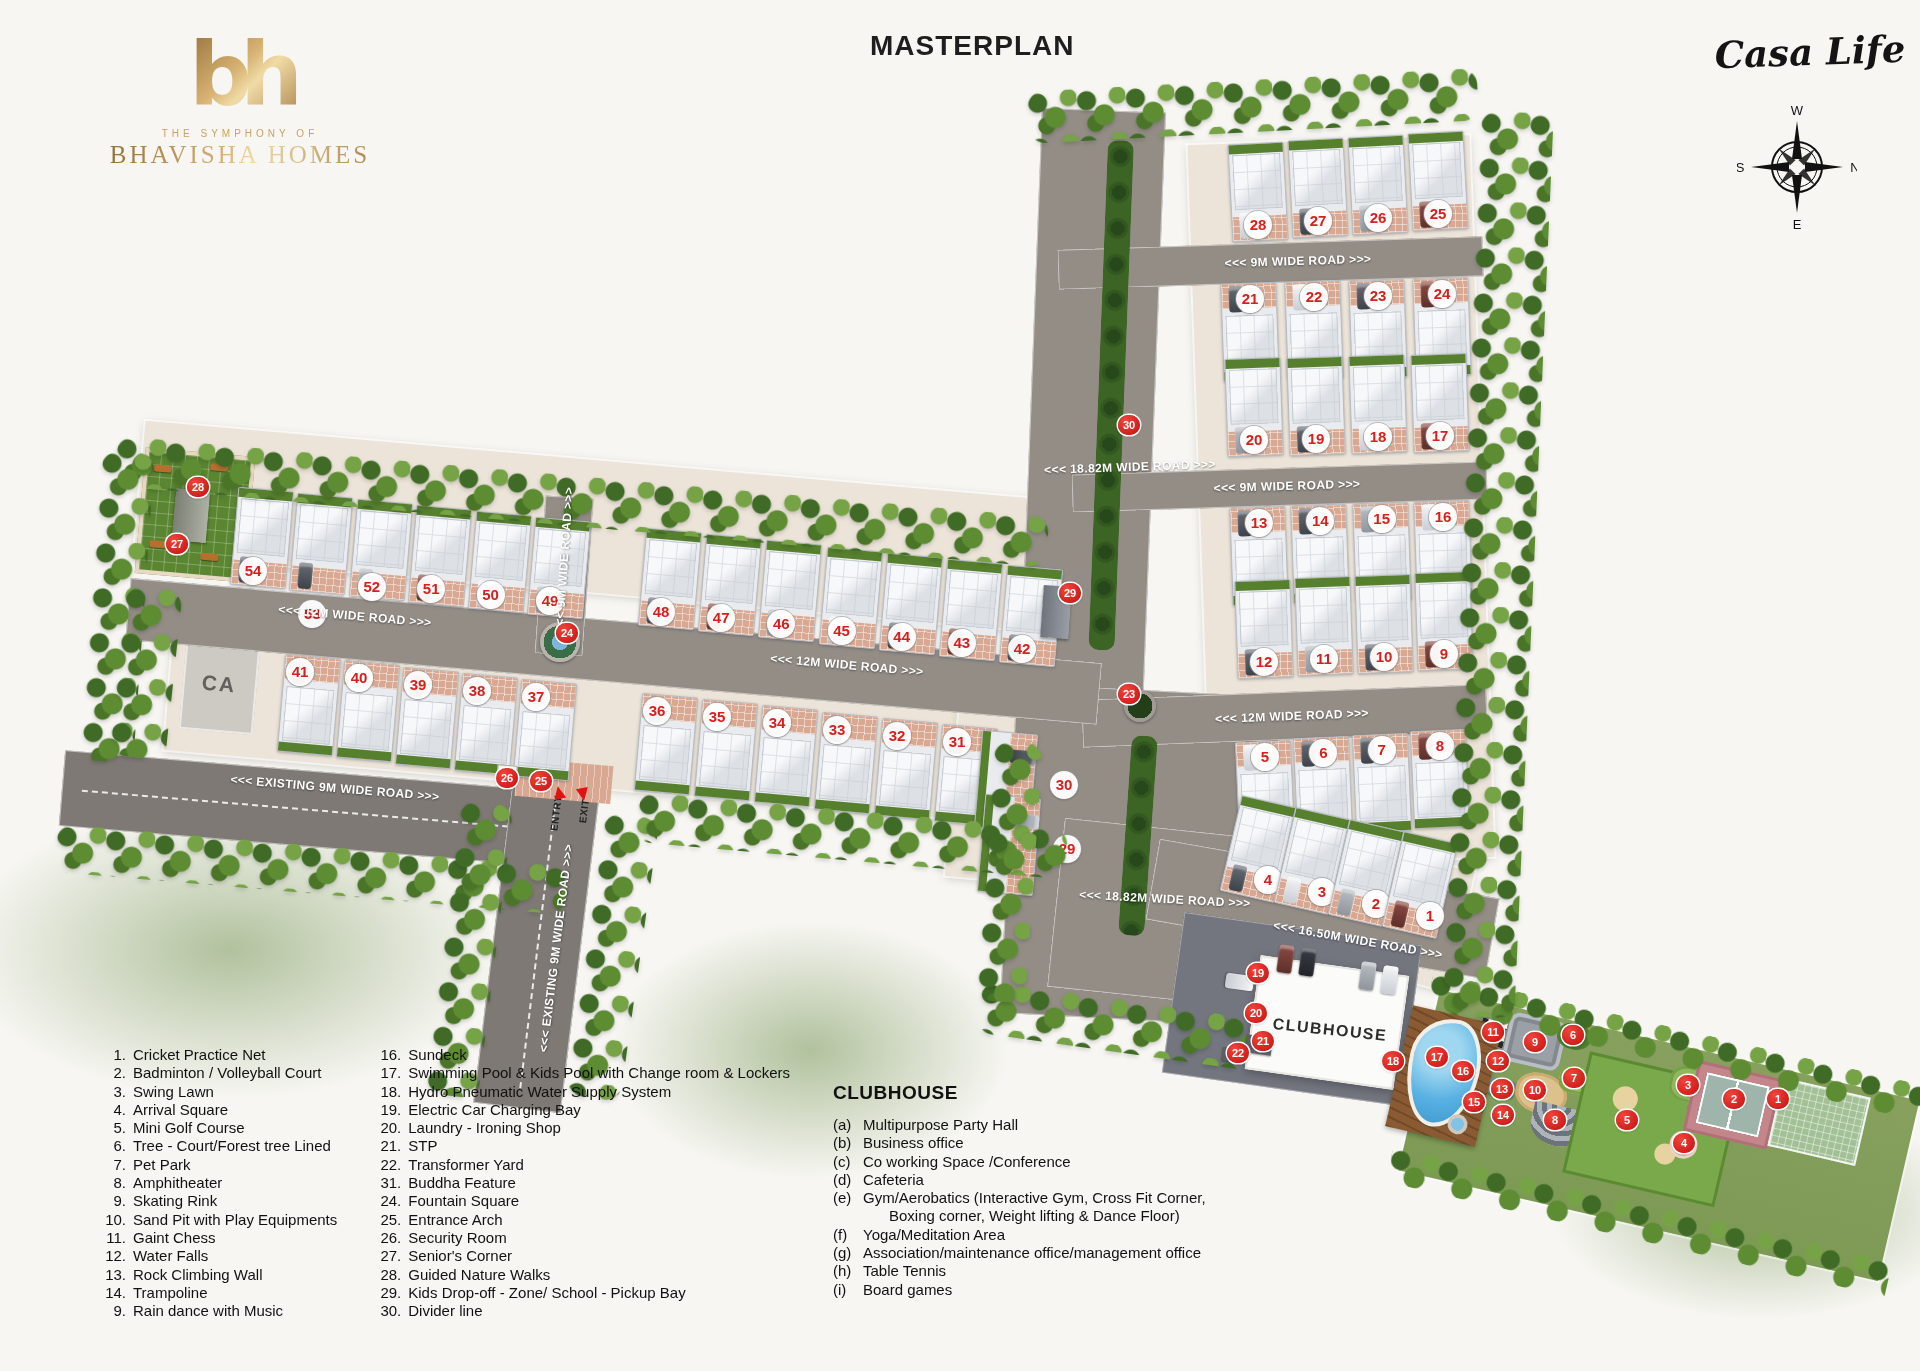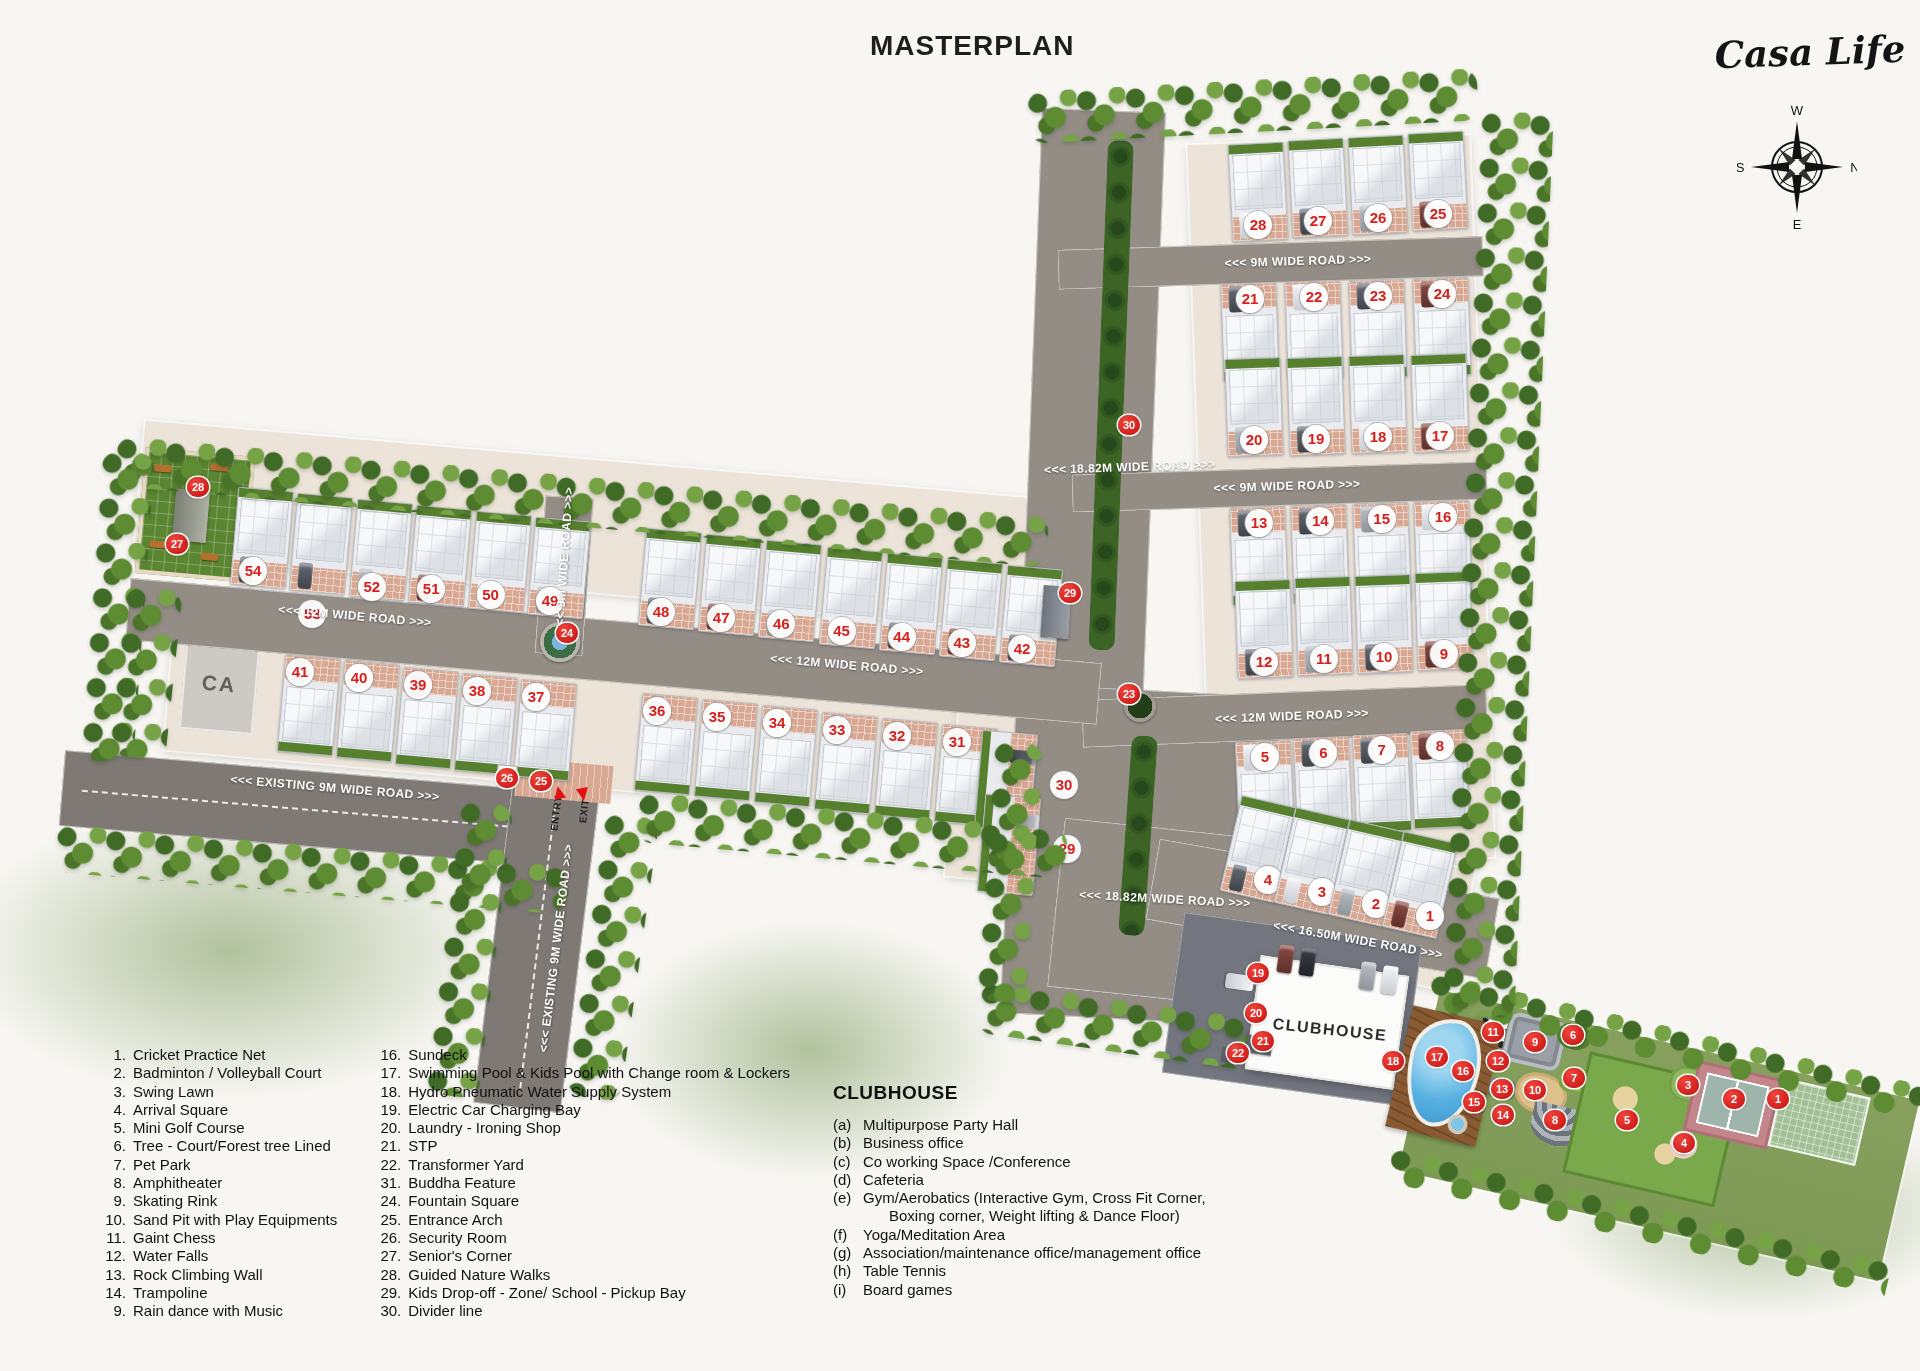--- a/index.html
+++ b/index.html
@@ -177,20 +177,35 @@
      background-image:linear-gradient(rgba(255,255,255,.45) 1px,transparent 1px),
       linear-gradient(90deg,rgba(255,255,255,.45) 1px,transparent 1px);background-size:7px 7px}
 </style>
 </head>
 <body>
 
 <div id="stage">
 
   <div id="title">MASTERPLAN</div>
 
+  <div id="logo">
+    <svg class="mono" width="140" height="92" viewBox="0 0 140 92">
+      <defs>
+        <linearGradient id="gg" x1="0" y1="0" x2="1" y2="1">
+          <stop offset="0" stop-color="#8f6b33"></stop>
+            <stop offset=".45" stop-color="#d7b273"></stop>
+          <stop offset=".6" stop-color="#f0dba6"></stop>
+            <stop offset="1" stop-color="#a8804a"></stop>
+        </linearGradient>
+      </defs>
+      <text x="70" y="74" text-anchor="middle" font-family="DejaVu Sans, sans-serif" font-weight="bold" font-size="88" letter-spacing="-12" fill="url(#gg)">bh</text>
+    </svg>
+    <span class="sub1">THE SYMPHONY OF</span>
+    <span class="sub2">BHAVISHA HOMES</span>
+  </div>
 
   <div id="casalife">Casa Life</div>
 
   <svg id="compass" width="120" height="130" viewBox="0 0 120 130">
     <g transform="translate(60,67)">
       <circle r="25" fill="none" stroke="#111" stroke-width="2"></circle>
       <circle r="20" fill="none" stroke="#111" stroke-width="1"></circle>
       <g fill="#111">
         <polygon points="0,-46 5,-8 -5,-8"></polygon>
           <polygon points="46,0 8,5 8,-5"></polygon>

